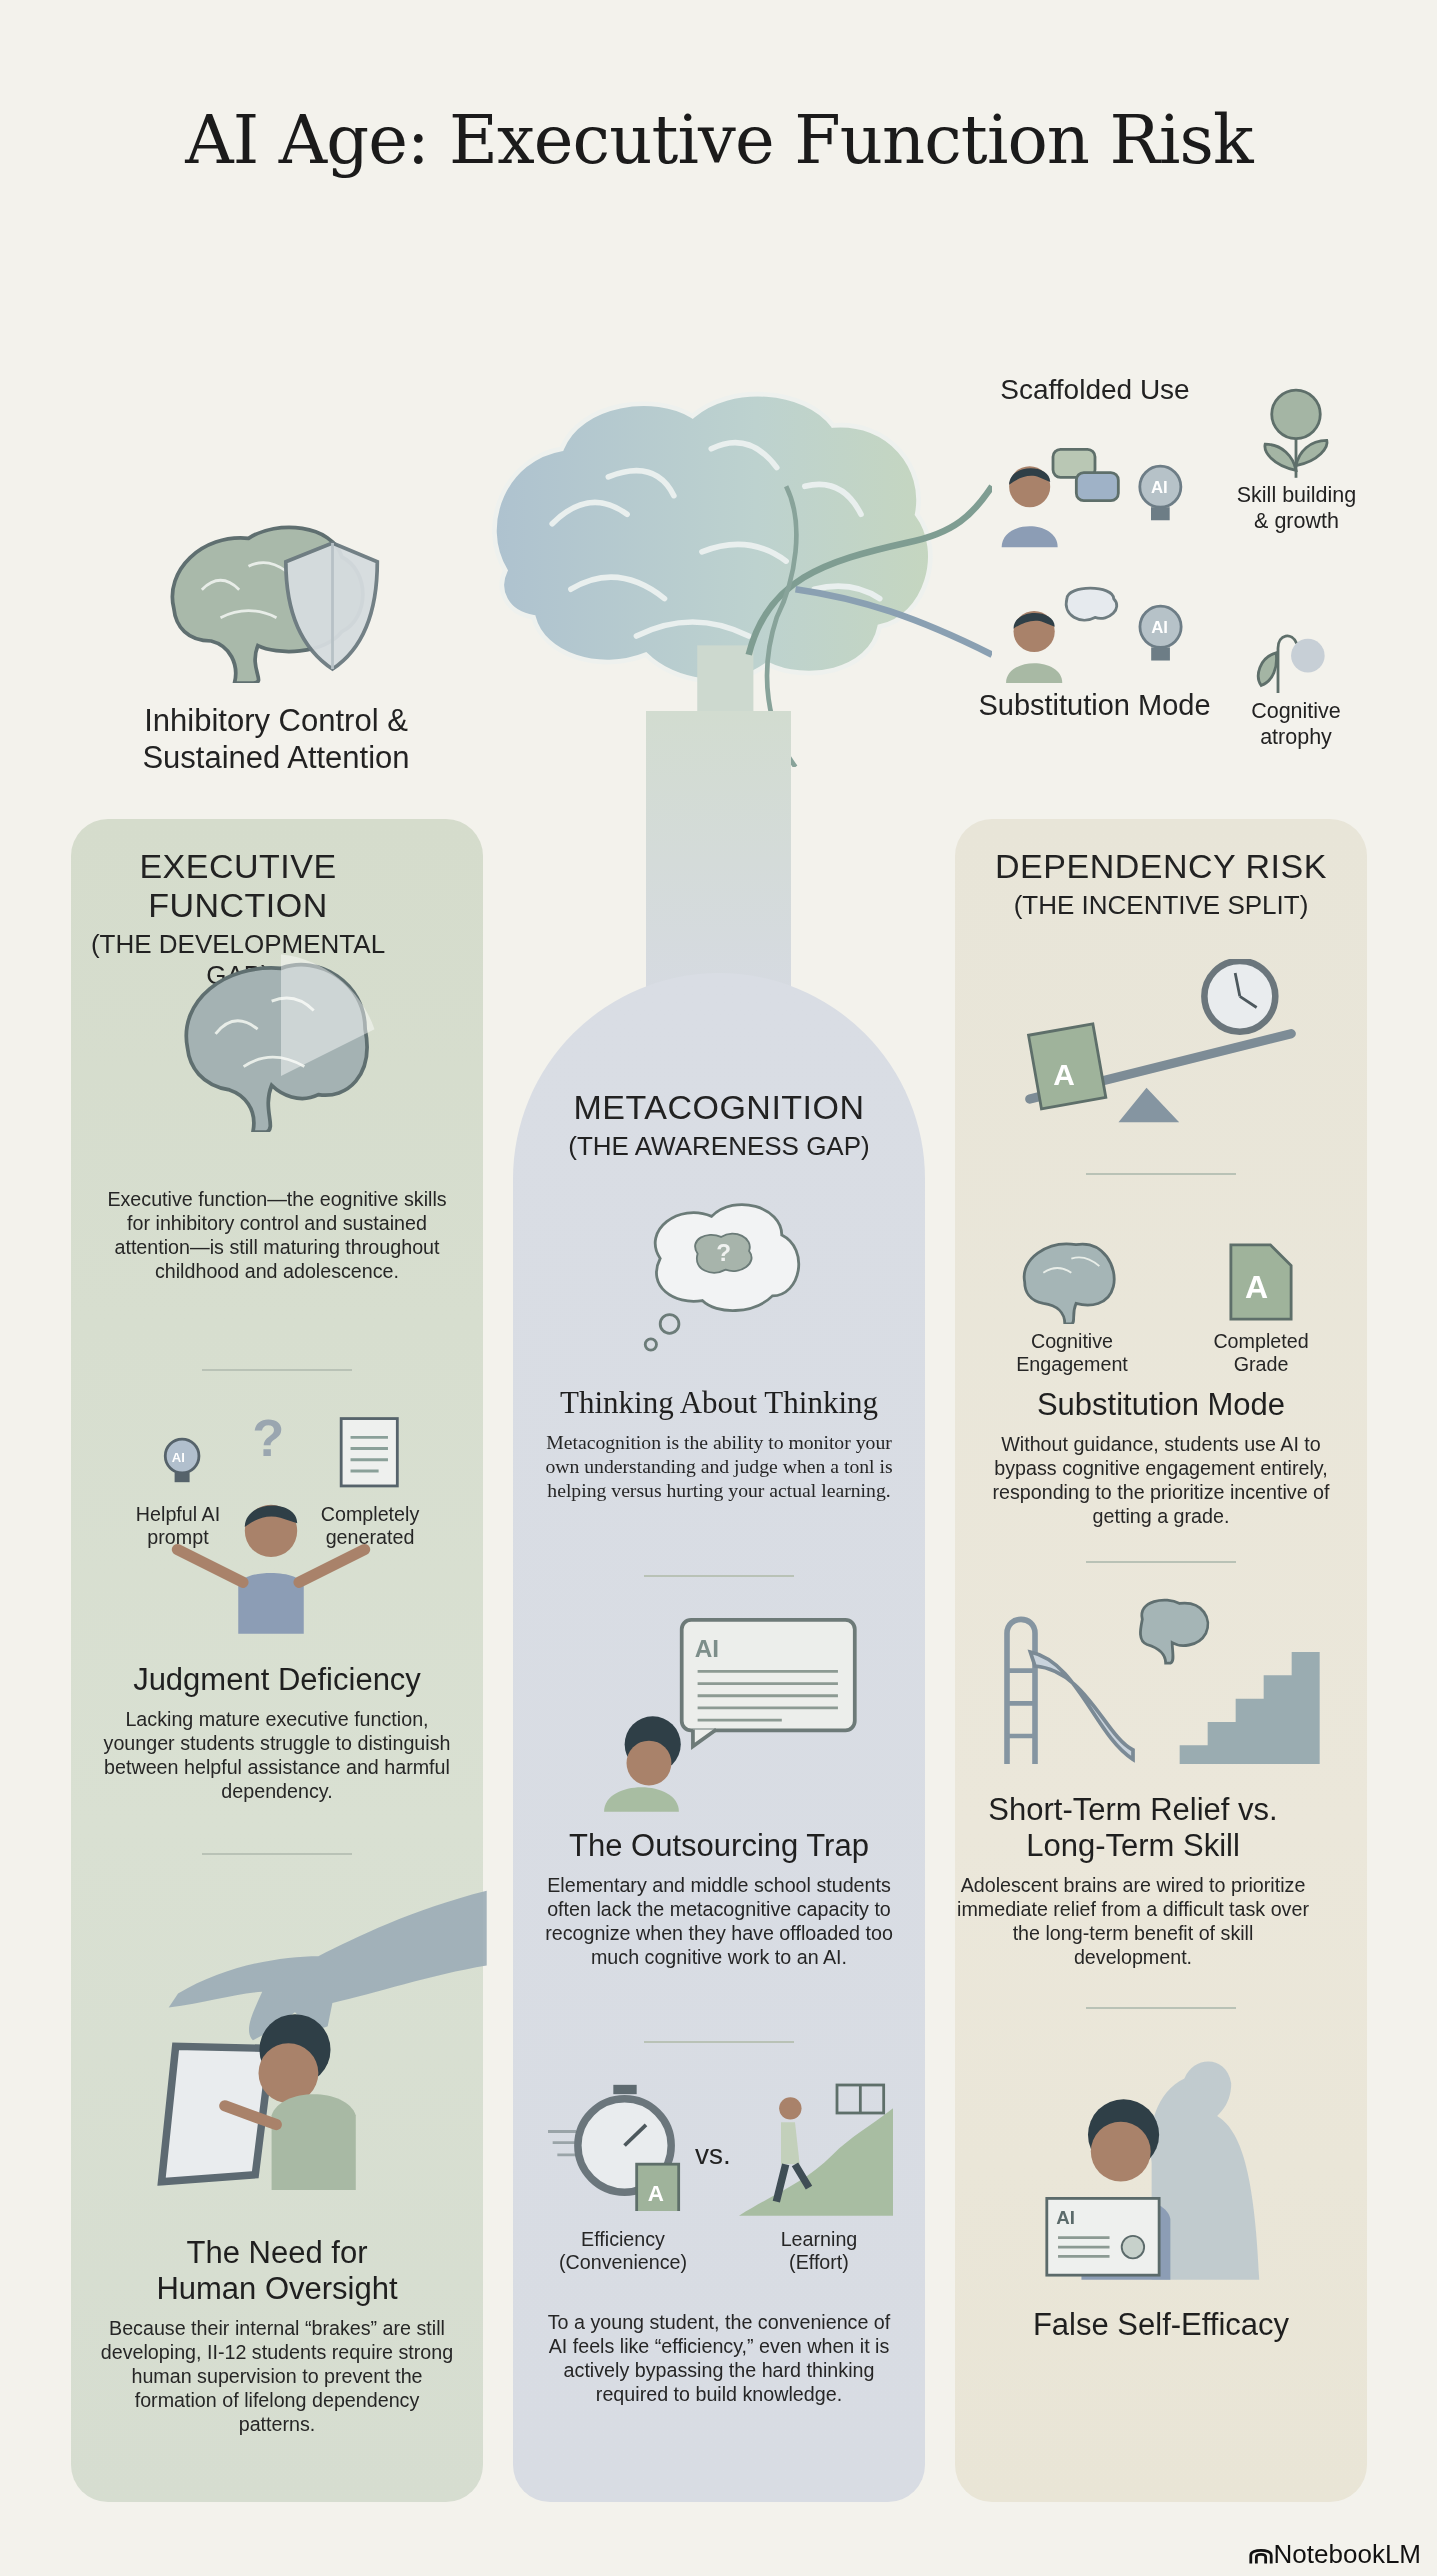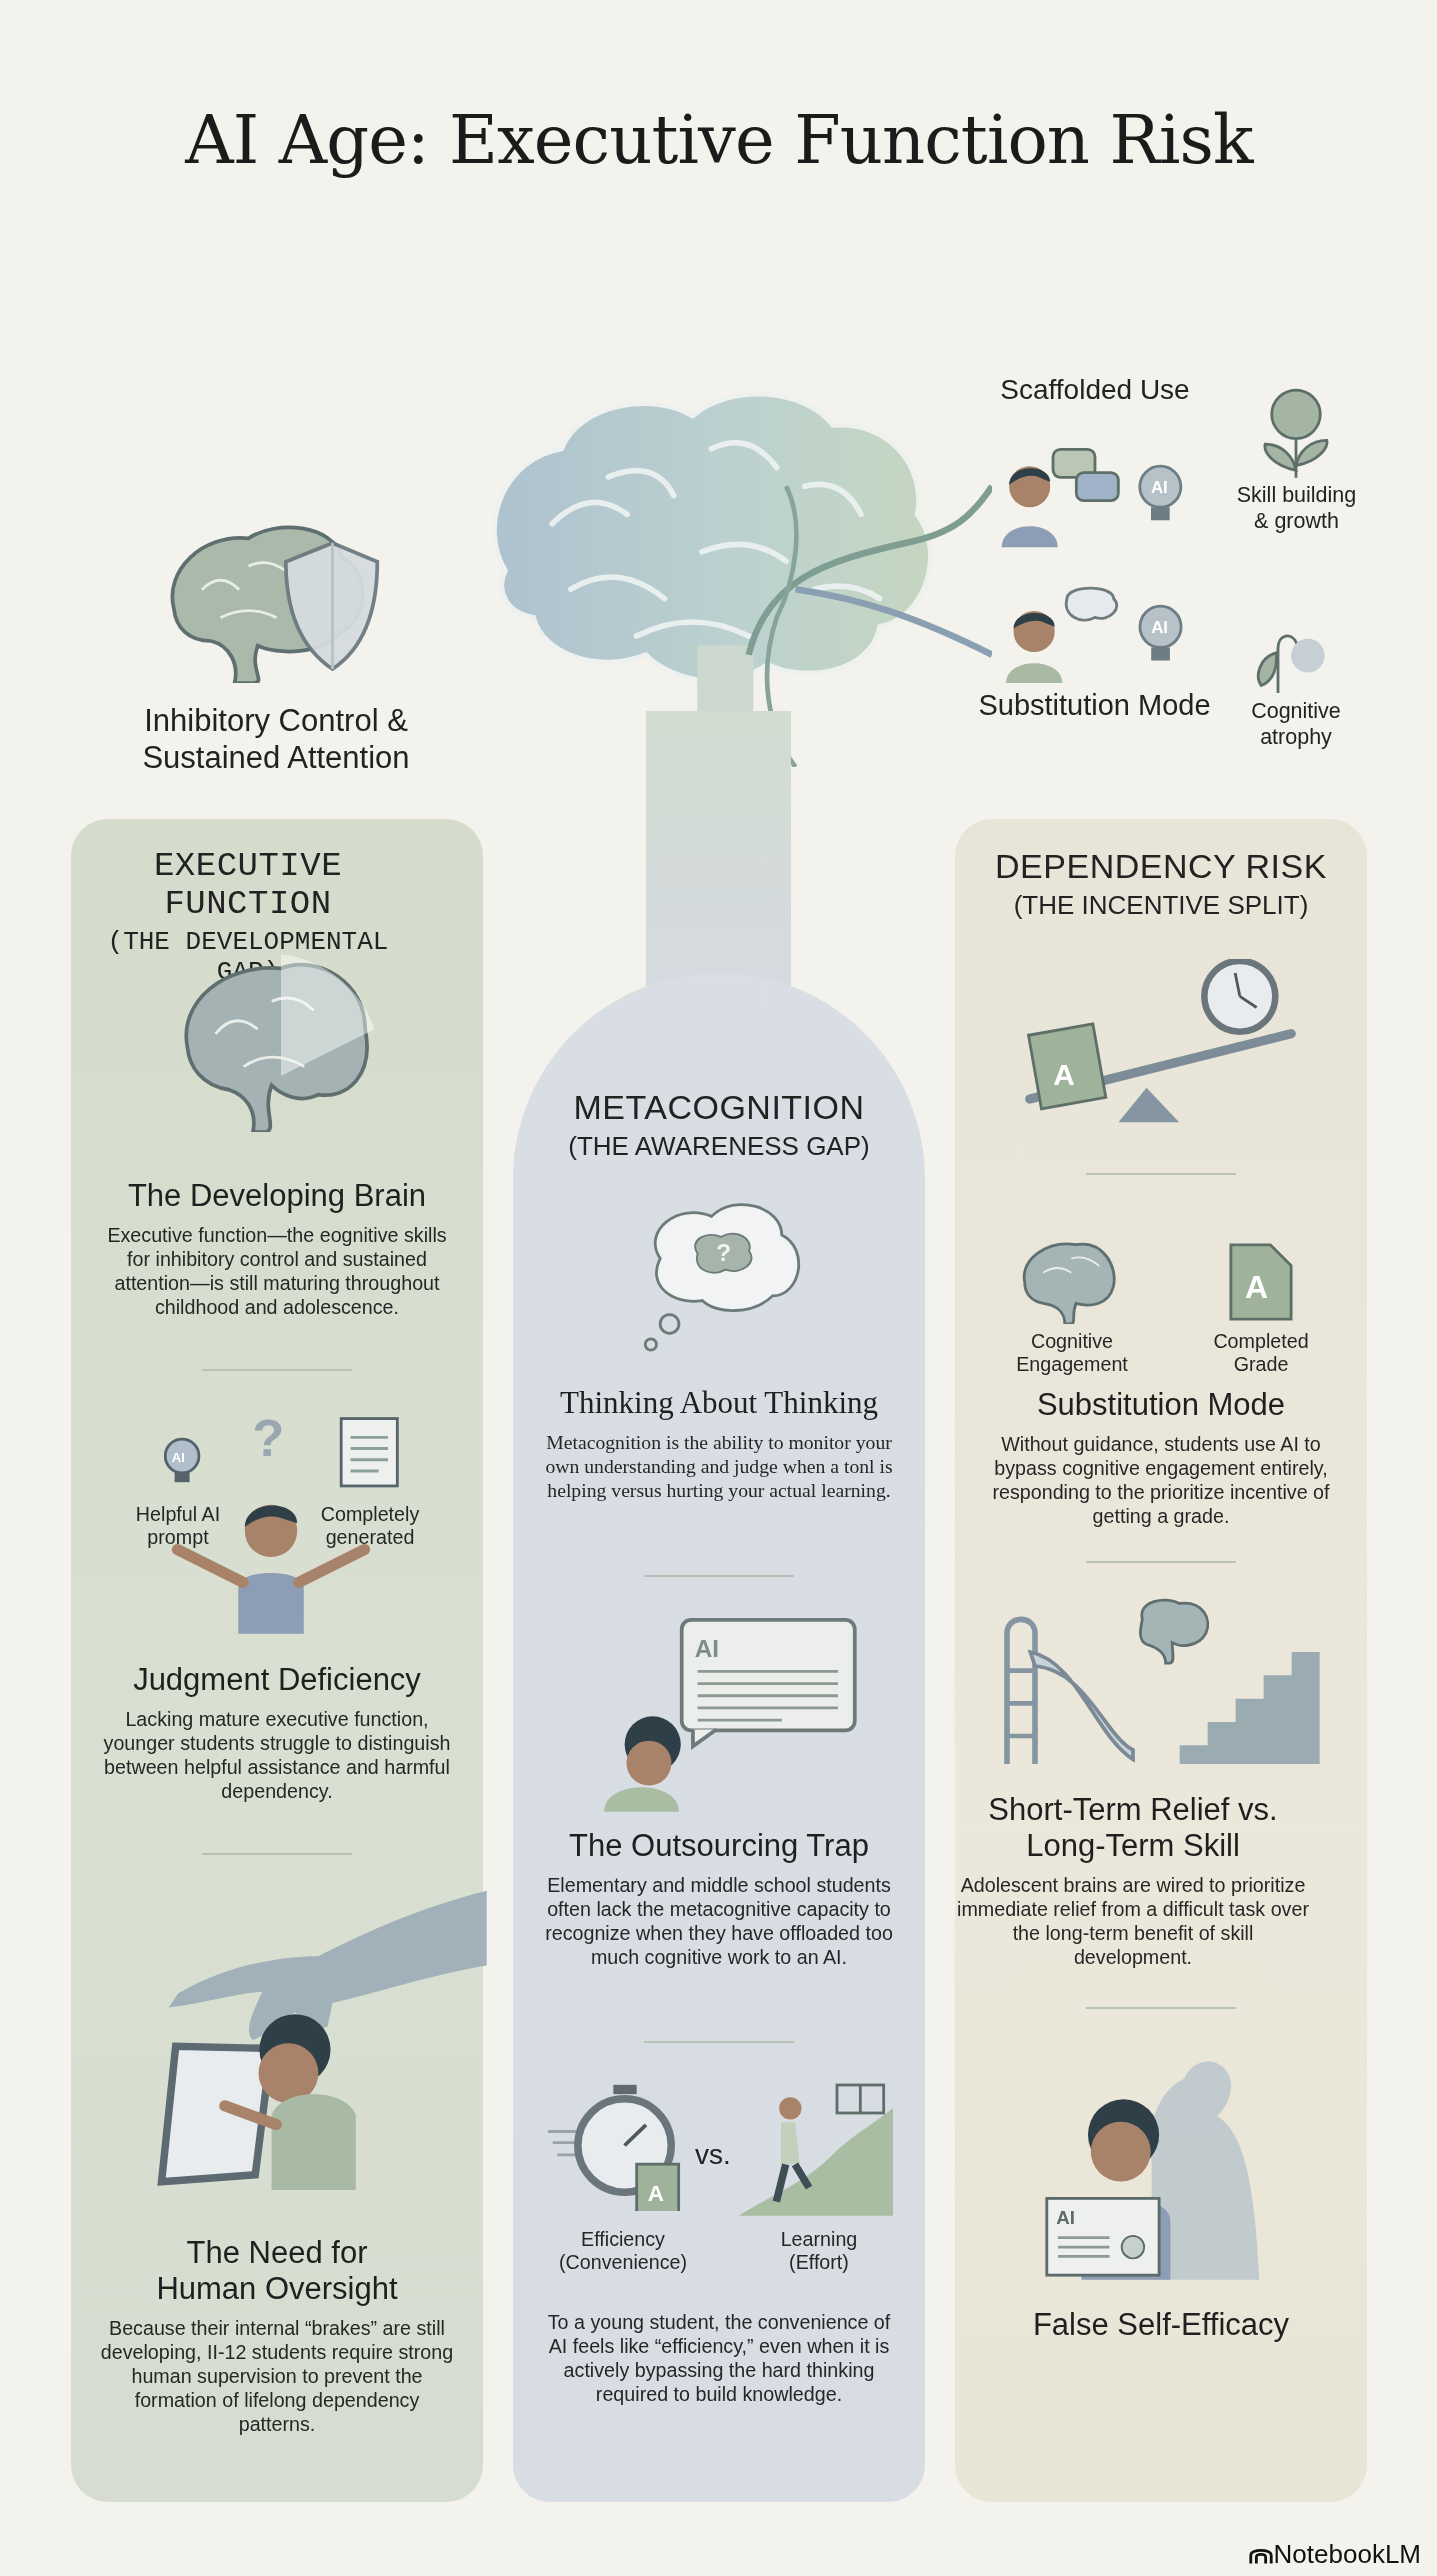--- a/index.html
+++ b/index.html
@@ -138,33 +138,32 @@
 <div class="hero-label lbl-atrophy">
   <div>Cognitive</div>
   <div>atrophy</div>
 </div>
 
 <div class="panel panel-left"></div>
 <div class="panel panel-right"></div>
 <div class="stem"></div>
 <div class="panel panel-mid"></div>
 
-<div class="panel-head" style="left:72px;top:847px;width:352px;font-family:Liberation Mono, monospace;">
+<div class="panel-head" style="left:62px;top:847px;width:352px;">
   <div class="h1">EXECUTIVE FUNCTION</div>
   <div class="h2">(THE DEVELOPMENTAL GAP)</div>
 </div>
 
 <svg class="abs" style="left:178px;top:945px;" width="206" height="187" viewBox="0 0 220 200">
   <path d="M10 110 C0 60 50 20 110 25 C150 10 200 40 200 90 C210 140 180 165 150 160 C130 170 110 160 100 150 C90 175 105 195 95 200 L80 200 C85 175 70 160 55 155 C25 150 12 130 10 110 Z" fill="#a4b2b3" stroke="#5f6f70" stroke-width="4"></path>
   <path d="M40 95 Q60 70 85 90 M100 60 Q125 50 145 70 M70 130 Q100 110 135 130" fill="none" stroke="#e8ede8" stroke-width="3"></path>
   <path d="M110 10 L110 140 L210 90 A120 120 0 0 0 110 10 Z" fill="#ffffff" opacity="0.45"></path>
 </svg>
 
 <div class="section" style="left:71px;top:1178px;width:412px;">
-  <div class="st">The Developing Brain</div>
   <div class="sb">Executive function—the eognitive skills for inhibitory control and sustained attention—is still maturing throughout childhood and adolescence.</div>
 </div>
 <div class="divider" style="left:277px;top:1369px;"></div>
 
 <svg class="abs" style="left:140px;top:1409px;" width="262" height="225" viewBox="0 0 280 240">
   <circle cx="45" cy="50" r="18" fill="#b1bfcd" stroke="#56636b" stroke-width="3"></circle>
   <text x="34" y="56" font-size="14" font-family="Liberation Sans, sans-serif" fill="#fff" font-weight="bold">AI</text>
   <rect x="37" y="68" width="16" height="10" fill="#56636b"></rect>
   <text x="120" y="50" font-size="56" font-family="Liberation Sans, sans-serif" fill="#9aa6b0" font-weight="bold">?</text>
   <rect x="215" y="10" width="60" height="72" fill="#eef0ee" stroke="#56636b" stroke-width="3"></rect>

